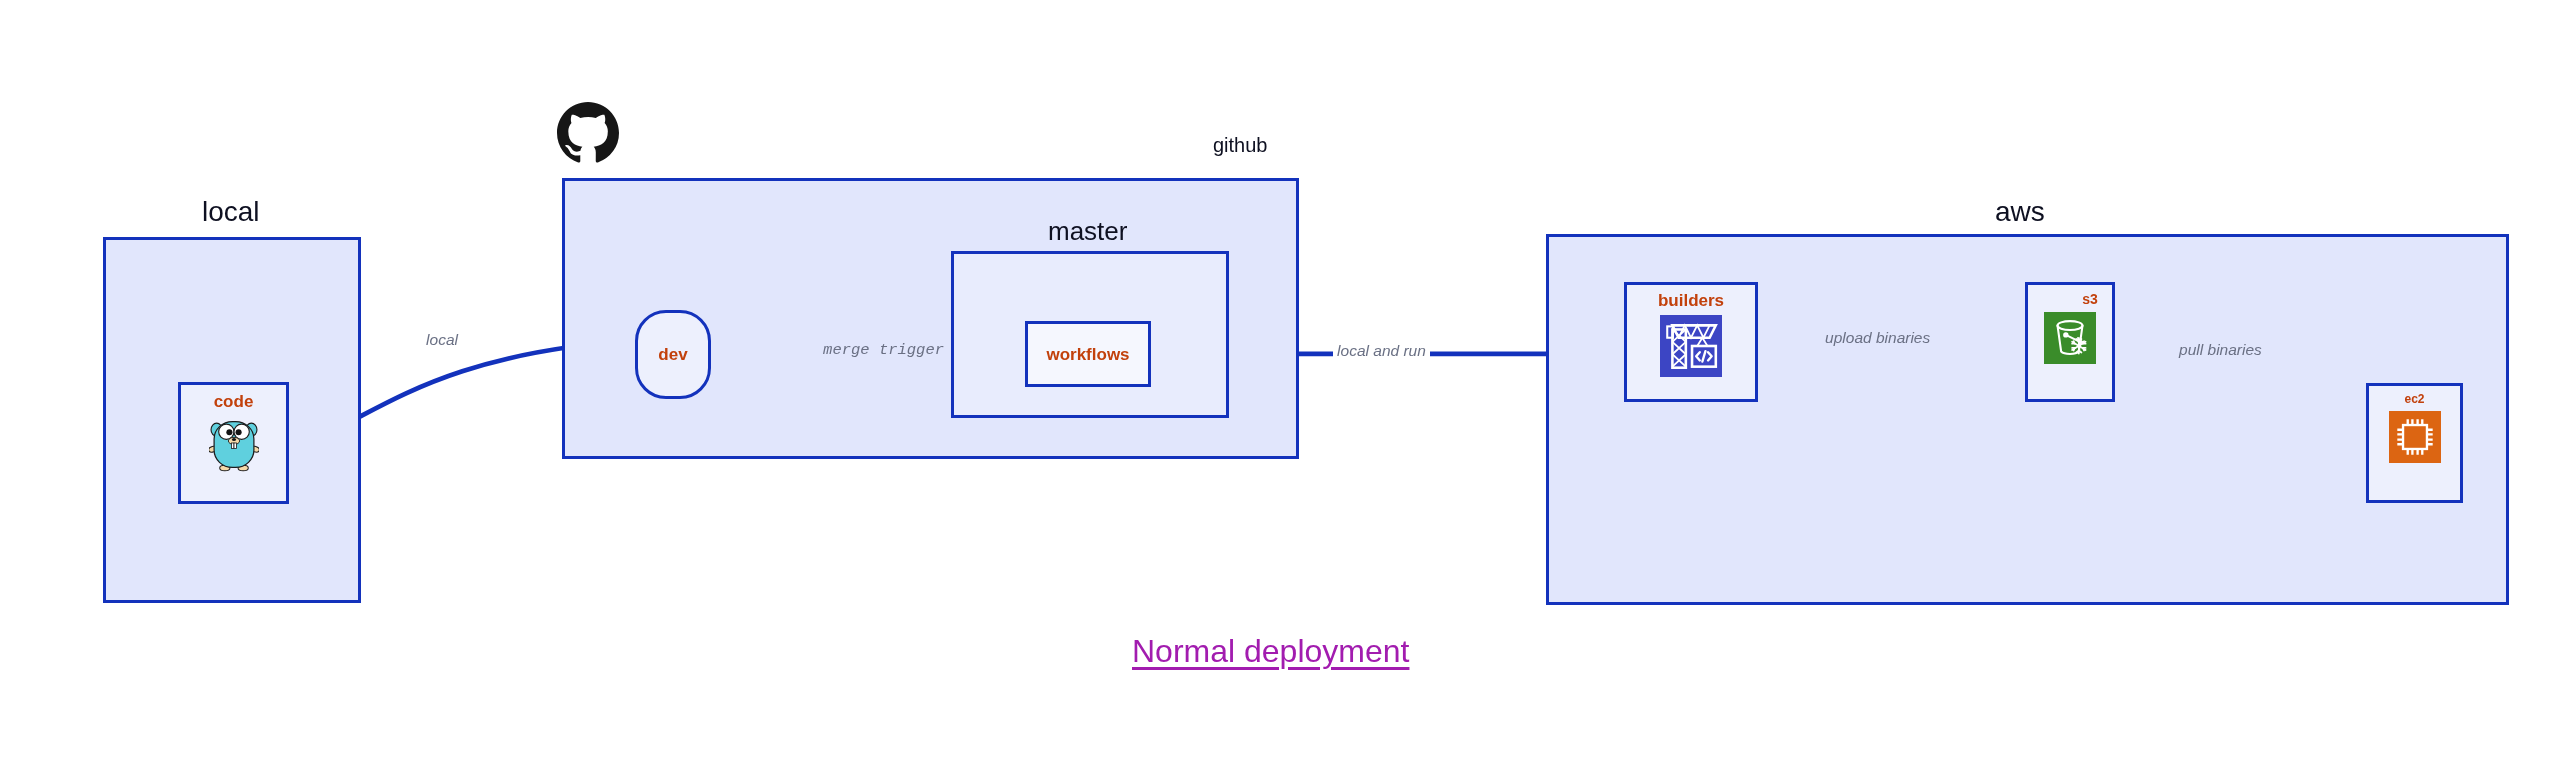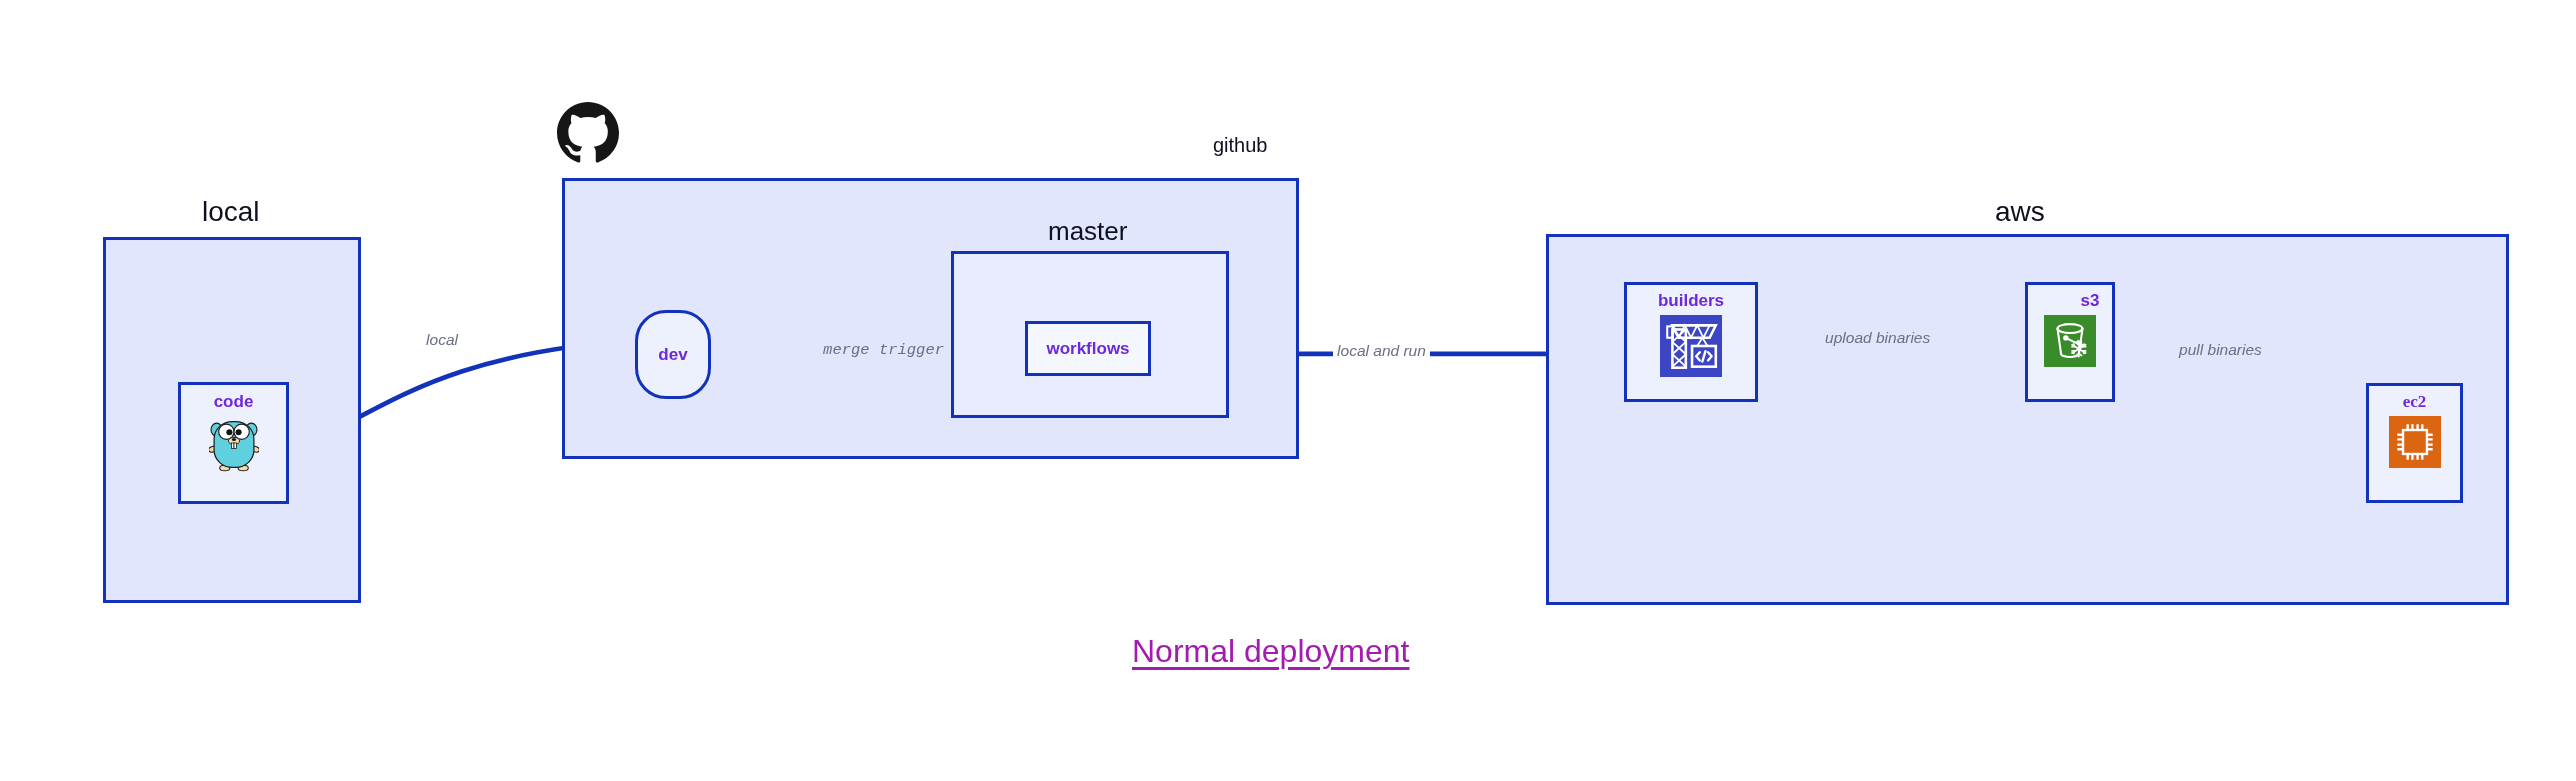--- a/index.html
+++ b/index.html
@@ -37,21 +37,21 @@
   .node {
     position: absolute;
     background: #EDF0FD;
     border: 3.6px solid #1332BC;
     box-sizing: border-box;
     display: flex;
     flex-direction: column;
     align-items: center;
   }
   .node-label {
-    color: #6d28d9;
+    color: #c2410c;
     font-weight: bold;
     line-height: 1;
     white-space: nowrap;
   }
   .node-icon {
     display: block;
   }
   
   #edges {
     position: absolute;
@@ -164,21 +164,21 @@
   <div class="group-label" style="left:1213px; top:135px; font-size:20px;">github</div>
   <div class="group" style="left:562px; top:178px; width:737px; height:281px;"></div>
 
   <div class="node" style="left:635px; top:310px; width:76px; height:89px; justify-content:center;border-radius:31px;">
     <div class="node-label" style="font-size:17px;">dev</div>
   </div>
 
   <div class="group-label" style="left:1048px; top:218px; font-size:26px;">master</div>
   <div class="group inner" style="left:951px; top:251px; width:278px; height:167px;"></div>
 
-  <div class="node" style="left:1025px; top:321px; width:126px; height:55px;
+  <div class="node" style="left:1025px; top:321px; width:126px; height:66px;
               background:#F5F7FE; justify-content:center;">
     <div class="node-label" style="font-size:17px;">workflows</div>
   </div>
 
   <div class="group-label" style="left:1995px; top:198px; font-size:28px;">aws</div>
   <div class="group" style="left:1546px; top:234px; width:963px; height:371px;"></div>
 
   <div class="node" style="left:1624px; top:282px; width:134px; height:120px; padding-top:7.2px;">
     <div class="node-label" style="font-size:17px;">builders</div>
 
@@ -201,21 +201,21 @@
 
       <g fill="none" stroke="#ffffff" stroke-width="4.6" stroke-linecap="round" stroke-linejoin="round">
         <path d="M77 72 L70 80 L77 88"></path>
         <path d="M93 72 L100 80 L93 88"></path>
         <path d="M88 70 L82 90"></path>
       </g>
     </svg>
   </div>
 
   <div class="node" style="left:2025px; top:282px; width:90px; height:120px; padding-top:7.2px;">
-    <div class="node-label" style="font-size:17px;margin-left:40px;">s3</div>
+    <div class="node-label" style="font-size:14px;margin-left:40px;">s3</div>
 
     <svg class="node-icon" width="52" height="52" viewBox="0 0 100 100" style="margin-top:6.2px;">
       <rect x="0" y="0" width="100" height="100" fill="#3A8C2A"></rect>
       <g fill="none" stroke="#ffffff" stroke-width="4" stroke-linecap="round">
 
         <path d="M26 26 L33 76 a18 7 0 0 0 34 0 L74 26"></path>
 
         <ellipse cx="50" cy="26" rx="24" ry="8.5"></ellipse>
 
         <path d="M42 44 L70 58"></path>
@@ -226,21 +226,21 @@
       <g stroke="#ffffff" stroke-width="3.4" stroke-linecap="round" fill="none">
         <path d="M67 50 L67 80 M54 57 L80 73 M80 57 L54 73"></path>
         <path d="M67 56 L62 52 M67 56 L72 52 M67 74 L62 78 M67 74 L72 78"></path>
         <path d="M59 61 L54 61 M59 61 L57 56 M75 69 L80 69 M75 69 L77 74"></path>
         <path d="M75 61 L80 61 M75 61 L77 56 M59 69 L54 69 M59 69 L57 74"></path>
       </g>
     </svg>
   </div>
 
   <div class="node" style="left:2366px; top:383px; width:97px; height:120px; padding-top:7.2px;">
-    <div class="node-label" style="font-size:17px;font-family:Liberation Serif, serif;">ec2</div>
+    <div class="node-label" style="font-size:12px;">ec2</div>
 
     <svg class="node-icon" width="52" height="52" viewBox="0 0 100 100" style="margin-top:6.2px;">
       <rect x="0" y="0" width="100" height="100" fill="#DC6512"></rect>
       <g stroke="#ffffff" stroke-width="4.5" fill="none" stroke-linecap="butt">
 
         <rect x="27" y="27" width="46" height="46"></rect>
 
         <path d="M36 27 L36 16 M45 27 L45 16 M55 27 L55 16 M64 27 L64 16"></path>
 
         <path d="M36 73 L36 84 M45 73 L45 84 M55 73 L55 84 M64 73 L64 84"></path>

